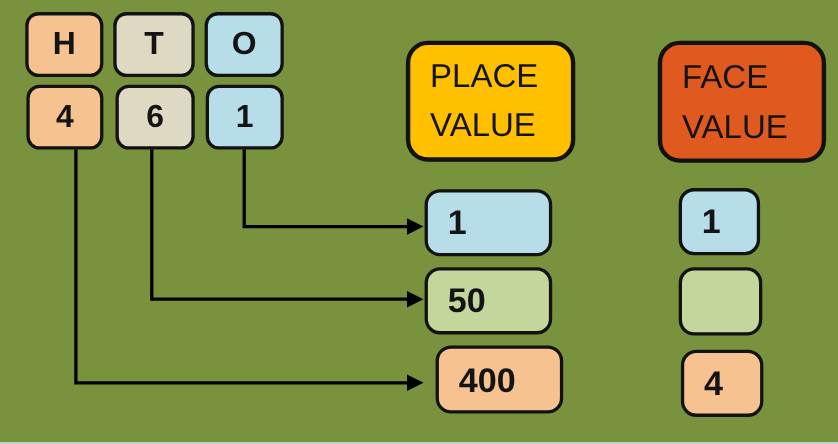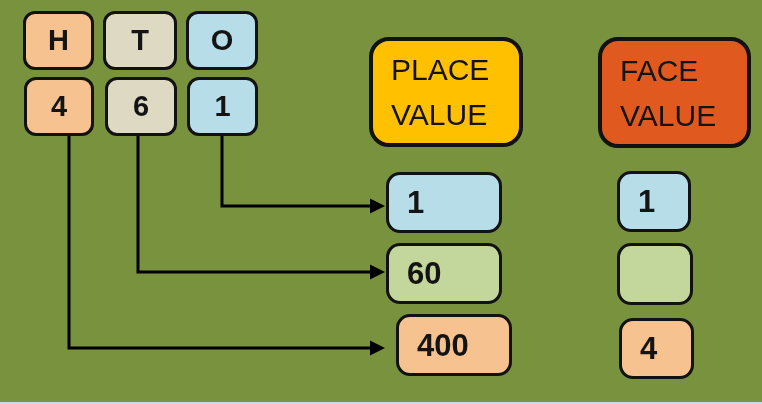--- a/index.html
+++ b/index.html
@@ -117,21 +117,21 @@
 
   <div class="hdr c-orange" style="left:577px; top:37px; width:153px; height:111px;margin-left:21px;">
     <span>FACE</span>
     <span>VALUE</span>
   </div>
 
   <div class="val c-blue" style="left:386px; top:172px; width:116px; height:61px;">
     <span>1</span>
   </div>
   <div class="val c-green" style="left:386px; top:243px; width:116px; height:61px;">
-    <span>60</span>
+    <span>50</span>
   </div>
   <div class="val c-peach" style="left:396px; top:314px; width:116px; height:62px;">
     <span>400</span>
   </div>
 
   <div class="val c-blue" style="left:617px; top:171px; width:74px; height:61px;">
     <span>1</span>
   </div>
   <div class="val c-green" style="left:617px; top:243px; width:76px; height:62px;">
     <span></span>

